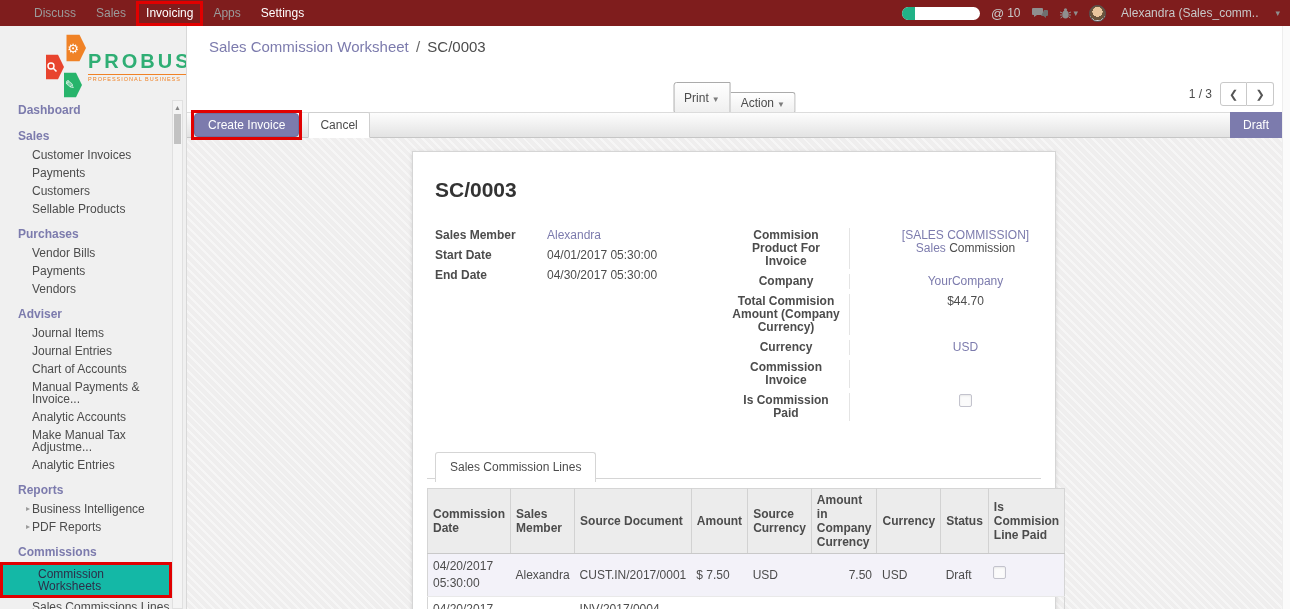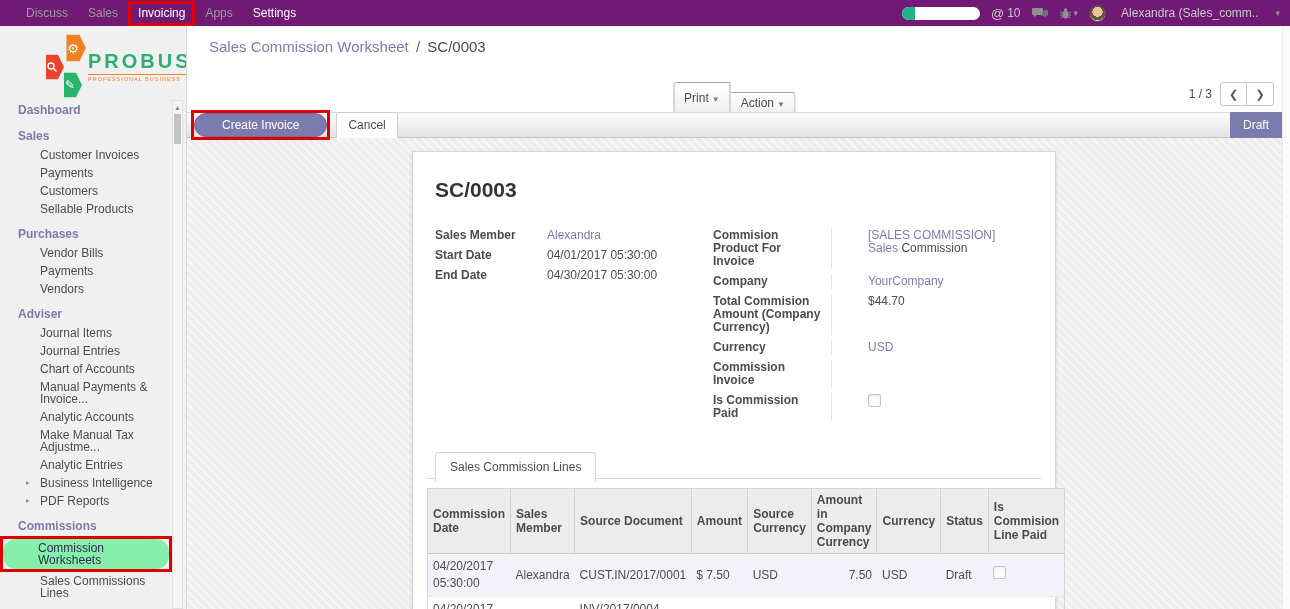--- a/index.html
+++ b/index.html
@@ -1,21 +1,21 @@
 <!DOCTYPE html>
 <html><head>
 <meta charset="utf-8">
 <style>
   * { margin:0; padding:0; box-sizing:border-box; }
   html,body { width:1290px; height:609px; overflow:hidden;
     font-family:"Liberation Sans","DejaVu Sans",sans-serif; background:#fff; }
 
   
-  .topbar { height:26px; background:#701a75; display:flex; align-items:center;
-    padding:0 10px 0 16px; color:#9b9b9b; font-size:12px; position:relative; z-index:50; }
+  .topbar { height:26px; background:#7f1d1d; display:flex; align-items:center;
+    padding:0 10px 0 24px; color:#9b9b9b; font-size:12px; position:relative; z-index:50; }
   .topbar .menu { padding:0 10px; line-height:26px; cursor:pointer; }
   .topbar .menu.active { color:#fff; }
   .topbar .menu.red-wrap { border:3px solid #e10000; line-height:19px; padding:0 7px; }
   .topbar-right { margin-left:auto; display:flex; align-items:center; gap:11px; }
   .pill { width:78px; height:13px; background:#fff; border-radius:7px; overflow:hidden; }
   .pill .fill { width:13px; height:100%; background:#21b287; }
   .at-count { color:#c8c8c8; display:flex; align-items:center; gap:3px; }
   .at-count .at { font-size:13px; }
   .ticon { color:#8f8f8f; display:flex; align-items:center; }
   .caret { font-size:9px; color:#8f8f8f; margin-left:2px; }
@@ -36,24 +36,24 @@
   .hex.orange { width:26px; height:28px; left:60px; top:8px; background:#f08226; font-size:13px; }
   .hex.red { width:24px; height:26px; left:40px; top:28px; background:#e8442e; }
   .hex.green { width:24px; height:26px; left:58px; top:46px; background:#27b46b; font-size:12px; }
   .logo-text { position:absolute; left:88px; top:24px; }
   .logo-name { color:#2fae74; font-weight:bold; font-size:20px; letter-spacing:3px; }
   .logo-tag { color:#f08226; font-size:5.5px; letter-spacing:1px; border-top:1px solid #f08226;
     margin-top:1px; padding-top:1px; white-space:nowrap; }
   .nav { padding-right:16px; }
   .nav-header { color:#7c7bad; font-weight:bold; padding:3px 0 3px 18px; margin-top:6px; }
   .nav-header:first-child { margin-top:0; }
-  .nav-item { padding:3px 0 3px 40px; cursor:pointer; position:relative; line-height:12px; }
+  .nav-item { padding:3px 0 3px 32px; cursor:pointer; position:relative; line-height:12px; }
   .nav-item .tri { position:absolute; left:26px; top:3px; font-size:8px; color:#9a9a9a; }
   .nav-item.selected-wrap { border:3px solid #e10000; padding:0; margin-right:-2px; }
-  .nav-item.selected-wrap .sel-inner { background:#86efac; color:#2e2e49; padding:3px 0 3px 35px;border-radius:13px; }
+  .nav-item.selected-wrap .sel-inner { background:#14b8a6; color:#2e2e49; padding:3px 0 3px 35px; }
   .side-scroll { position:absolute; top:74px; right:3px; bottom:0; width:11px;
     background:#f4f4f4; border:1px solid #e0e0e0; }
   .side-scroll .up { height:12px; display:flex; align-items:center; justify-content:center;
     font-size:7px; color:#888; }
   .side-scroll .thumb { position:absolute; top:13px; left:1px; width:7px; height:30px;
     background:#c2c2c2; }
 
   
   .main { flex:1; display:flex; flex-direction:column; background:#fff; position:relative; }
   .right-strip { width:8px; background:#fbfbfb; border-left:1px solid #eee; flex:0 0 8px; }
@@ -78,38 +78,38 @@
     cursor:pointer; font-weight:bold; }
   .pager-btn.prev { border-radius:3px 0 0 3px; }
   .pager-btn.next { border-radius:0 3px 3px 0; border-left:none; }
 
   
   .statusbar { height:26px; background:linear-gradient(#fdfdfd,#e3e3e3);
     border-top:1px solid #dcdcdc; border-bottom:1px solid #c6c6c6;
     display:flex; align-items:center; position:relative; overflow:visible; }
   .red-box { border:3px solid #e10000; margin-left:4px; display:inline-flex; position:relative; z-index:5; }
   .btn-primary { background:#7c7bad; color:#fff; border:1px solid #6f6e9e; font-size:12px;
-    padding:4px 27px; border-radius:12px; cursor:pointer; }
+    padding:4px 13px; border-radius:4px; cursor:pointer; }
   .btn-cancel { background:#fff; color:#4c4c4c; border:1px solid #cfcfcf; font-size:12px;
     padding:4px 11px; margin-left:6px; border-radius:2px 2px 0 0; border-bottom-color:#fff;
     height:26px; cursor:pointer; }
   .status-badge { margin-left:auto; background:#7c7bad; color:#fff; font-size:12px;
     height:26px; display:flex; align-items:center; padding:0 13px; cursor:pointer; }
 
   
   .content { flex:1; background-color:#efeeee;
     background-image:repeating-linear-gradient(45deg, rgba(255,255,255,.45) 0 2px, transparent 2px 6px);
     overflow:hidden; }
   .card { width:644px; margin:13px 0 0 225px; background:#fff; border:1px solid #d5d5d5;
     box-shadow:0 1px 4px rgba(0,0,0,.12); height:471px; padding:0 14px; position:relative; }
   .sheet-title { font-size:21px; font-weight:bold; color:#333; margin:26px 0 0 8px; }
 
   .form-grid { display:flex; margin:26px 0 0 8px; font-size:12px; }
   .fgroup { display:grid; grid-template-columns:102px 176px; row-gap:5px; align-content:start; }
-  .fgroup.right { grid-template-columns:118px 196px; }
+  .fgroup.right { margin-left:18px; grid-template-columns:118px 196px;text-align:center; }
   .flabel { font-weight:bold; color:#4c4c4c; padding:1px 8px 1px 0; line-height:13px; }
   .fvalue { color:#4c4c4c; padding:1px 0 1px 10px; line-height:13px; }
   .fgroup.right .fvalue { border-left:1px solid #e4e4e4;padding-left:36px; }
   .flink { color:#7c7bad; cursor:pointer; }
   .cb { display:inline-block; width:13px; height:13px; background:#fbfbfb;
     border:1px solid #c3c3cd; border-radius:2px; box-shadow:inset 0 1px 2px rgba(0,0,0,.08); }
 
   .tabs { margin-top:30px; border-bottom:1px solid #d5d5d5; padding-left:8px; height:28px; }
   .tab { display:inline-block; background:#fff; border:1px solid #d5d5d5; border-bottom:none;
     border-radius:3px 3px 0 0; font-size:12px; color:#4c4c4c; padding:7px 14px 8px;
@@ -195,20 +195,21 @@
       <div class="nav-item">Payments</div>
       <div class="nav-item">Vendors</div>
       <div class="nav-header">Adviser</div>
       <div class="nav-item">Journal Items</div>
       <div class="nav-item">Journal Entries</div>
       <div class="nav-item">Chart of Accounts</div>
       <div class="nav-item">Manual Payments &amp; Invoice...</div>
       <div class="nav-item">Analytic Accounts</div>
       <div class="nav-item">Make Manual Tax Adjustme...</div>
       <div class="nav-item">Analytic Entries</div>
+      <div class="nav-header">Reports</div>
       <div class="nav-item"><span class="tri">▸</span><span>Business Intelligence</span></div>
       <div class="nav-item"><span class="tri">▸</span><span>PDF Reports</span></div>
       <div class="nav-header">Commissions</div>
       <div class="nav-item selected-wrap">
         <div class="sel-inner">Commission Worksheets</div>
       </div>
       <div class="nav-item">Sales Commissions Lines</div>
 
     </div>
     <div class="side-scroll">

